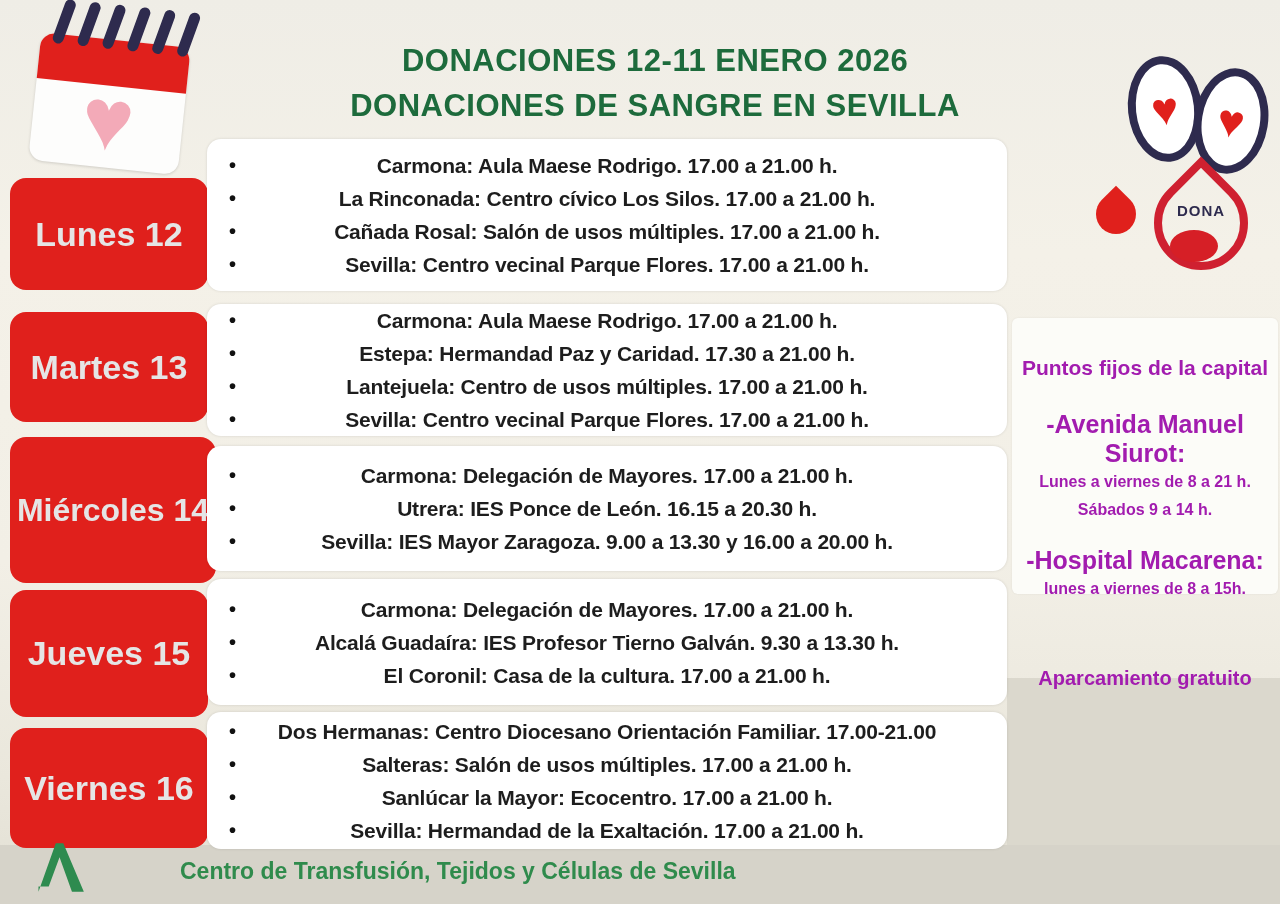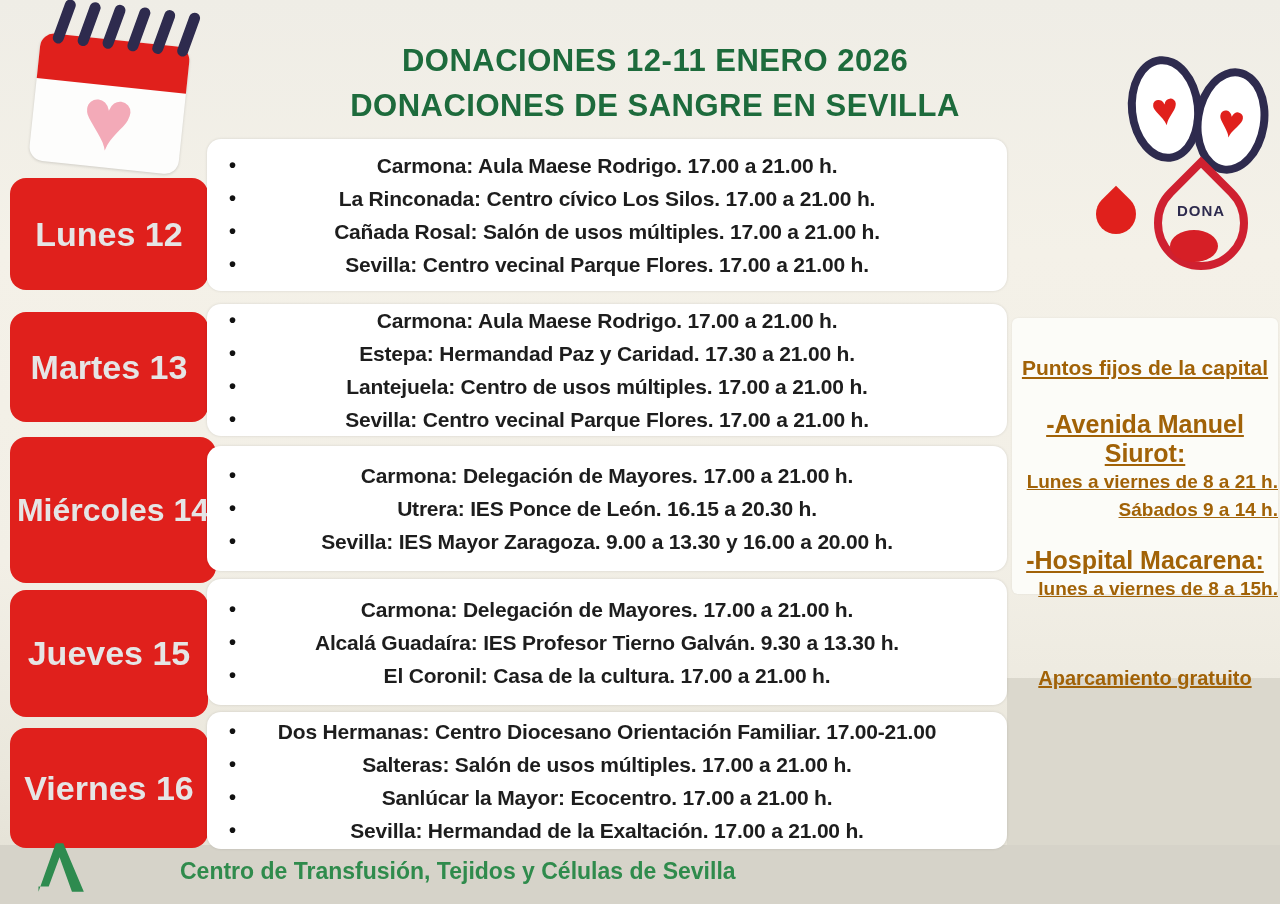--- a/index.html
+++ b/index.html
@@ -43,24 +43,24 @@
   .ebox{position:absolute;left:207px;width:800px;background:#ffffff;border-radius:14px;box-shadow:0 0 3px rgba(0,0,0,.12);display:flex;flex-direction:column;justify-content:center;}
   .ebox-1{top:139px;height:152px;}
   .ebox-2{top:304px;height:132px;}
   .ebox-3{top:446px;height:125px;}
   .ebox-4{top:579px;height:126px;}
   .ebox-5{top:712px;height:137px;}
   .erow{position:relative;padding:0 40px;text-align:center;font-size:21px;font-weight:bold;color:#1d1d1d;line-height:33px;white-space:nowrap;letter-spacing:-0.2px;}
   .bullet{position:absolute;left:22px;top:0;font-size:20px;color:#111;}
 
   
-  .sidebar{position:absolute;left:1012px;top:318px;width:266px;height:276px;background:#fcfcf8;border-radius:6px;text-align:center;color:#a16207;font-weight:bold;padding-top:38px;box-sizing:border-box;box-shadow:0 0 2px rgba(0,0,0,.08);text-decoration:underline;}
+  .sidebar{position:absolute;left:1012px;top:318px;width:266px;height:276px;background:#fcfcf8;border-radius:6px;text-align:center;color:#a21caf;font-weight:bold;padding-top:38px;box-sizing:border-box;box-shadow:0 0 2px rgba(0,0,0,.08);}
   .sb-title{font-size:21px;margin-bottom:30px;}
   .sb-name{font-size:25px;margin-top:22px;}
-  .sb-line{font-size:19px;line-height:28px;text-align:right;}
+  .sb-line{font-size:16px;line-height:28px;}
   .sb-note{font-size:20px;margin-top:64px;}
 
   
   .logo{position:absolute;left:32px;top:840px;width:54px;height:54px;}
   .footer-text{position:absolute;left:180px;top:858px;font-size:23px;font-weight:bold;color:#2f8b4c;}
 </style>
 </head>
 <body>
 
 <div class="canvas">

